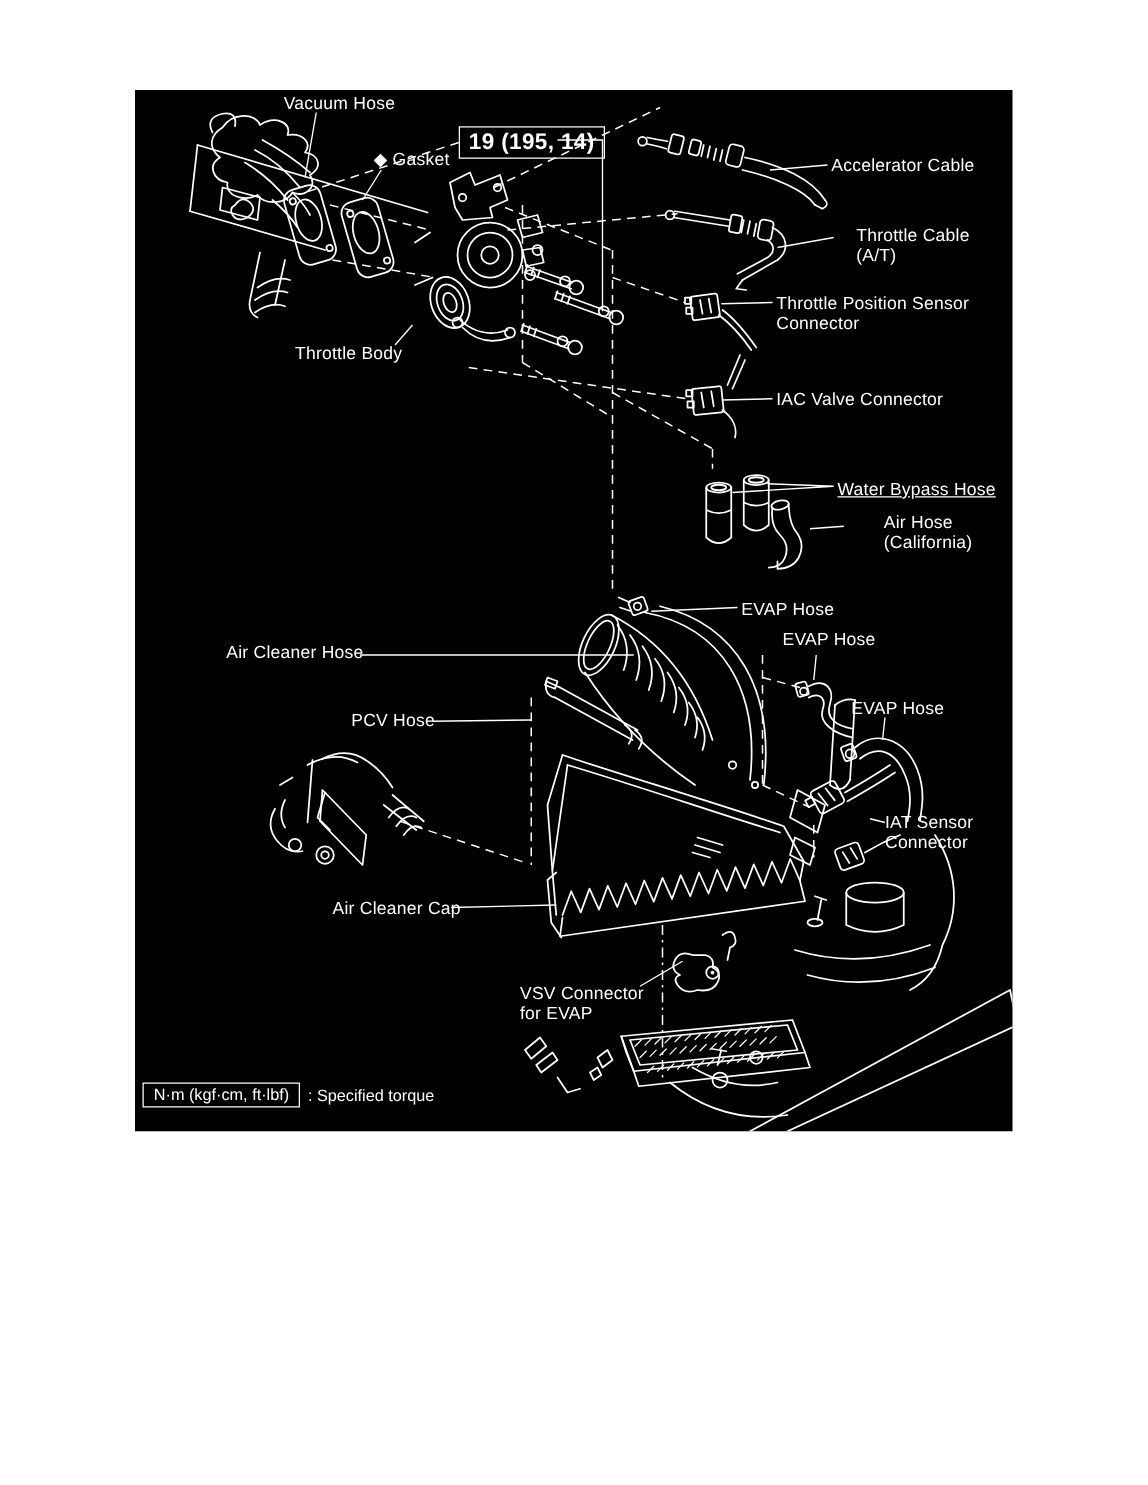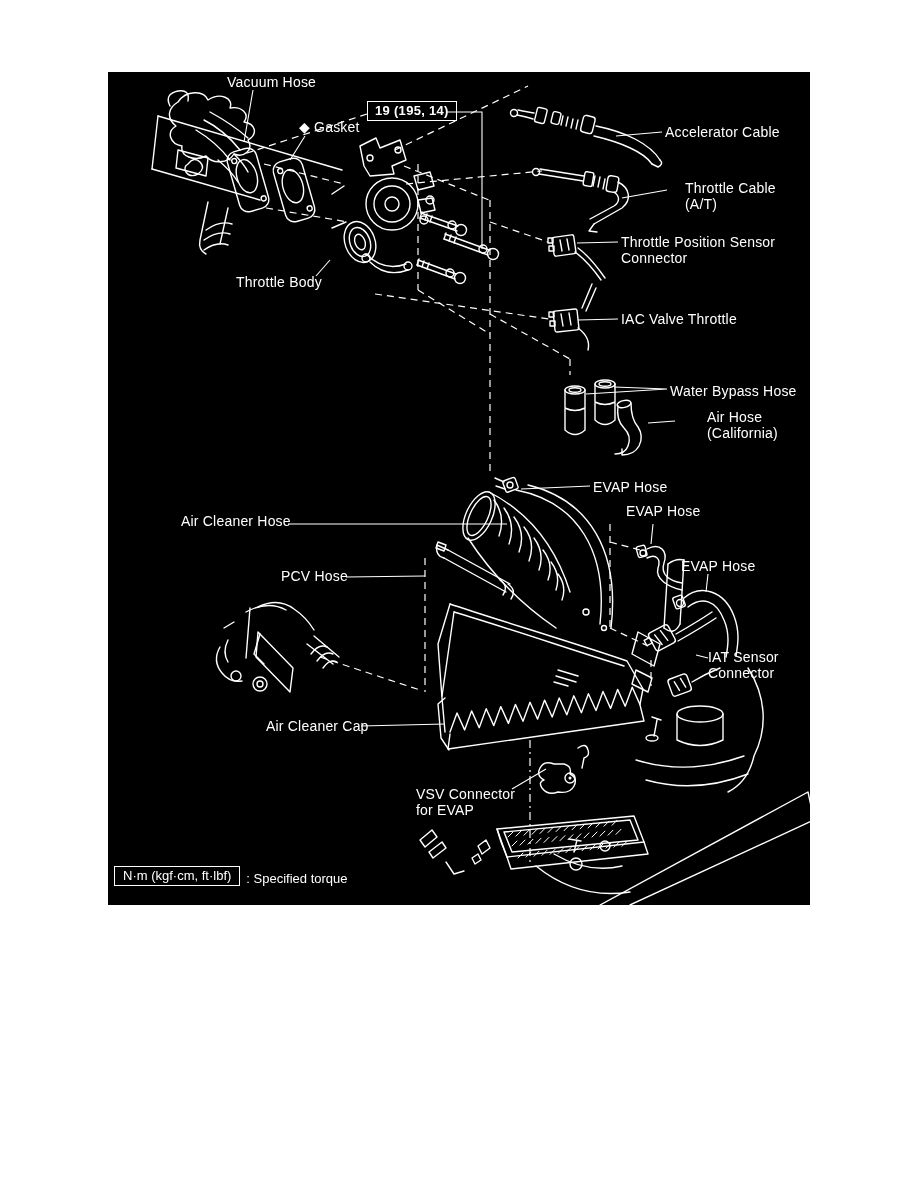--- a/index.html
+++ b/index.html
@@ -9,34 +9,34 @@
   #diagram svg{position:absolute;left:0;top:0;}
   svg .ln{stroke:#fff;fill:none;stroke-width:1.4;stroke-linecap:round;stroke-linejoin:round;}
   svg .dsh{stroke:#fff;fill:none;stroke-width:1.2;stroke-dasharray:7 5;stroke-linecap:butt;}
   svg .ddot{stroke:#fff;fill:none;stroke-width:1.2;stroke-dasharray:8 4 2 4;}
   svg .ldr{stroke:#fff;fill:none;stroke-width:1.1;}
   svg .fl{fill:#fff;stroke:none;}
   .lbl{position:absolute;color:#fff;font-size:14px;line-height:1.14;letter-spacing:.2px;
        white-space:nowrap;}
   .wrap{white-space:normal;}
   .torque-box{position:absolute;left:259px;top:29px;border:1.5px solid #fff;color:#fff;
-       font-size:13px;font-weight:bold;padding:1px 7px 2px 7px;letter-spacing:.3px;}
+       font-size:18px;font-weight:bold;padding:1px 7px 2px 7px;letter-spacing:.3px;}
   .legend{position:absolute;left:6px;top:794px;color:#fff;font-size:13px;}
-  .legend-row{display:flex;align-items:flex-end;}
+  .legend-row{display:flex;align-items:center;}
   .legend-box{border:1.5px solid #fff;padding:1px 8px 2px 8px;margin-right:6px;}
   .legend-note{margin-top:17px;}
   
   #lbl-vacuum{left:119px;top:3px;}
   #lbl-gasket{left:191px;top:48px;}
   #lbl-throttle-body{left:128px;top:203px;}
   #lbl-accel{left:557px;top:53px;}
   #lbl-thr-cable{left:562px;top:109px;width:104px;margin-left:15px;}
   #lbl-tps{left:513px;top:163px;width:162px;}
   #lbl-iac{left:513px;top:240px;}
-  #lbl-wbh{left:562px;top:312px;}
+  #lbl-wbh{left:562px;top:312px;text-decoration:underline;}
   #lbl-airhose{left:599px;top:338px;width:80px;}
   #lbl-evap1{left:485px;top:408px;}
   #lbl-evap2{left:518px;top:432px;}
   #lbl-evap3{left:573px;top:487px;}
   #lbl-ach{left:73px;top:442px;}
   #lbl-pcv{left:173px;top:497px;}
   #lbl-iat{left:600px;top:578px;width:90px;}
   #lbl-cap{left:158px;top:647px;}
   #lbl-vsv{left:308px;top:715px;width:108px;}
 </style>
@@ -344,21 +344,21 @@
     </svg>
 
     <div class="torque-box">19 (195, 14)</div>
 
     <div class="lbl" id="lbl-vacuum">Vacuum Hose</div>
     <div class="lbl" id="lbl-gasket">◆ Gasket</div>
     <div class="lbl" id="lbl-throttle-body">Throttle Body</div>
     <div class="lbl" id="lbl-accel">Accelerator Cable</div>
     <div class="lbl wrap" id="lbl-thr-cable">Throttle Cable (A/T)</div>
     <div class="lbl wrap" id="lbl-tps">Throttle Position Sensor Connector</div>
-    <div class="lbl" id="lbl-iac">IAC Valve Throttle</div>
+    <div class="lbl" id="lbl-iac">IAC Valve Connector</div>
     <div class="lbl" id="lbl-wbh">Water Bypass Hose</div>
     <div class="lbl wrap" id="lbl-airhose">Air Hose (California)</div>
     <div class="lbl" id="lbl-evap1">EVAP Hose</div>
     <div class="lbl" id="lbl-evap2">EVAP Hose</div>
     <div class="lbl" id="lbl-evap3">EVAP Hose</div>
     <div class="lbl" id="lbl-ach">Air Cleaner Hose</div>
     <div class="lbl" id="lbl-pcv">PCV Hose</div>
     <div class="lbl wrap" id="lbl-iat">IAT Sensor Connector</div>
     <div class="lbl" id="lbl-cap">Air Cleaner Cap</div>
     <div class="lbl wrap" id="lbl-vsv">VSV Connector for EVAP</div>

